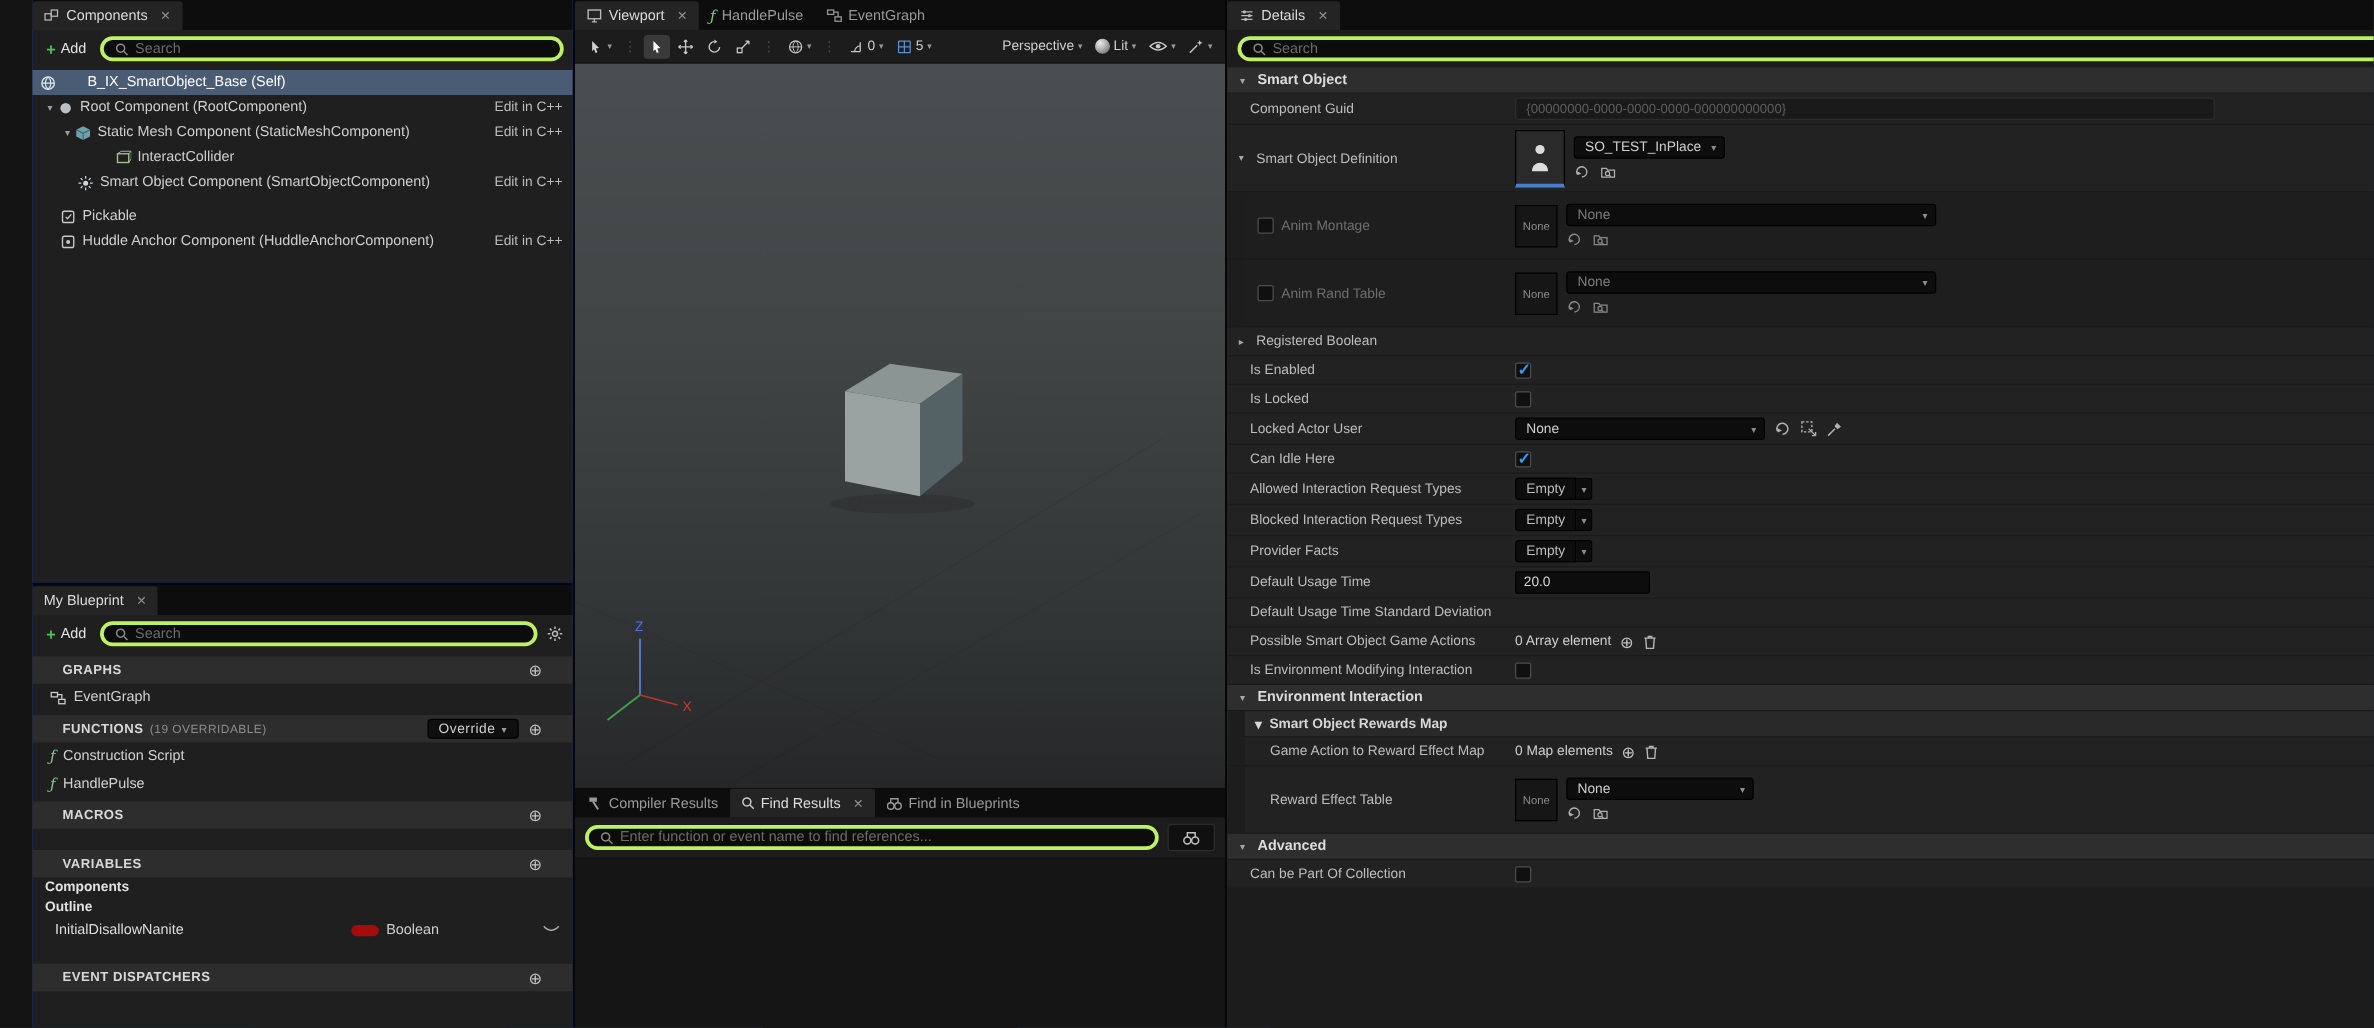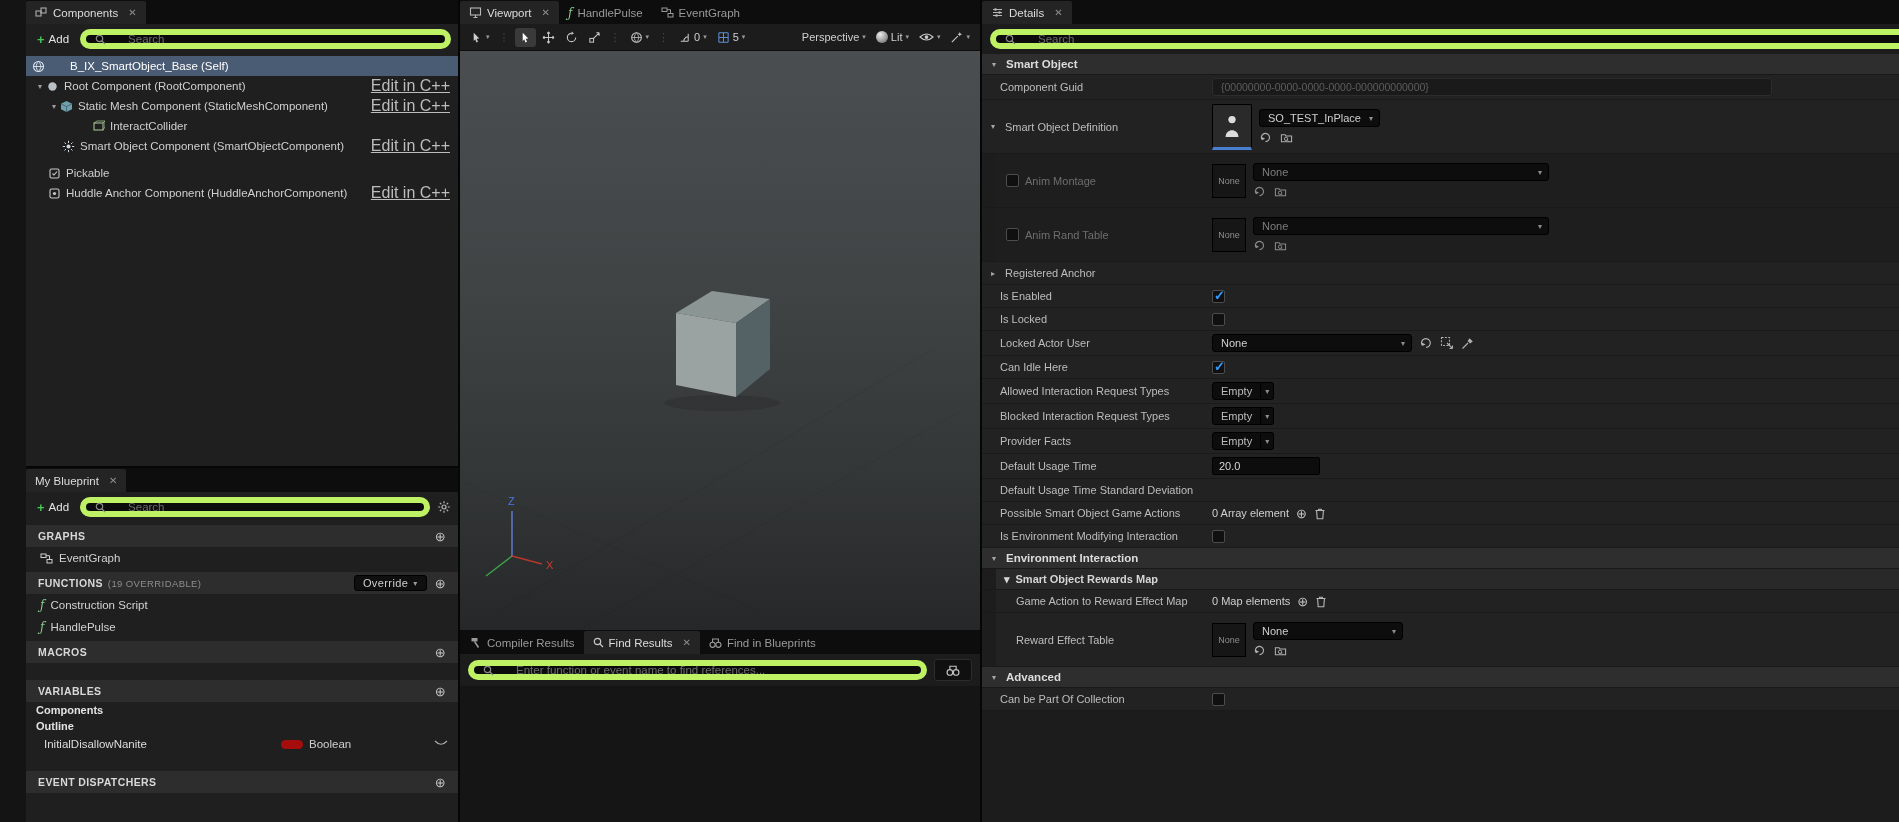--- a/index.html
+++ b/index.html
@@ -17,38 +17,38 @@
   .tab.active{background:#242424;color:#dcdcdc;border-radius:2px 2px 0 0;}
   .tab-close{color:#8f8f8f;font-size:10px;margin-left:5px;}
   .tabicon{display:flex;align-items:center;}
   .fnglyph{color:#86c78c;font-style:italic;font-size:12px;font-family:"DejaVu Serif",serif;}
 
   
   .panel{background:#1f1f1f;flex:1;display:flex;flex-direction:column;min-height:0;}
   .toolrow{display:flex;align-items:center;gap:7px;padding:5px 7px;flex-shrink:0;}
   .btn-add{display:flex;align-items:center;gap:4px;font-size:11.5px;color:#e3e3e3;padding:2px 4px;cursor:pointer;}
   .btn-add .plus{color:#49c455;font-weight:bold;font-size:13px;line-height:1;}
-  .searchbox{flex:1;display:flex;align-items:center;gap:22px;background:#0c0c0c;border:6px solid #bef264;border-radius:10px;height:20px;padding:0 9px;}
+  .searchbox{flex:1;display:flex;align-items:center;gap:5px;background:#0c0c0c;border:3px solid #bef264;border-radius:10px;height:20px;padding:0 9px;}
   .searchbox input{flex:1;background:transparent;border:none;outline:none;color:#cfcfcf;font-size:11.5px;font-family:"Liberation Sans",sans-serif;min-width:0;}
   .searchbox input::placeholder{color:#6c6c6c;}
   .icon-btn{display:flex;align-items:center;justify-content:center;cursor:pointer;}
 
   
   .tree{padding-top:2px;}
   .trow{display:flex;align-items:center;height:20px;font-size:11.5px;padding-right:8px;}
   .trow .tlabel{color:#cfcfcf;white-space:nowrap;}
   .trow.selected{background:#4a5b74;}
   .trow.selected .tlabel{color:#fff;}
-  .tlink{margin-left:auto;color:#bdbdbd;text-decoration:underline;font-size:16px;cursor:pointer;white-space:nowrap;text-align:center;}
+  .tlink{margin-left:auto;color:#bdbdbd;font-size:11px;cursor:pointer;white-space:nowrap;text-align:center;}
   .arrow{color:#9d9d9d;font-size:8px;width:12px;text-align:center;flex-shrink:0;}
   .ticon{display:flex;align-items:center;margin-right:5px;flex-shrink:0;}
   .tspacer{height:7px;}
 
   
-  .sechead{height:22px;background:#2d2d2d;display:flex;align-items:center;padding:0 12px;font-size:10.5px;font-weight:bold;color:#d8d8d8;letter-spacing:.4px;margin-top:3px;flex-shrink:0;}
+  .sechead{height:22px;background:#2d2d2d;display:flex;align-items:center;padding:0 24px;font-size:10.5px;font-weight:bold;color:#d8d8d8;letter-spacing:.4px;margin-top:3px;flex-shrink:0;}
   .plusc{margin-left:auto;color:#c2c2c2;font-size:13px;font-weight:normal;cursor:pointer;}
   .subnote{color:#8d8d8d;font-size:9.5px;font-weight:normal;margin-left:5px;}
   .override-btn{margin-left:auto;display:flex;align-items:center;gap:5px;background:#0f0f0f;border:1px solid #000;border-radius:3px;padding:1px 8px;font-size:11px;font-weight:normal;color:#cfcfcf;cursor:pointer;}
   .override-btn .caret{font-size:8px;color:#9a9a9a;}
   .item{height:22px;display:flex;align-items:center;gap:6px;padding-left:14px;font-size:11.5px;color:#d2d2d2;cursor:pointer;flex-shrink:0;}
   .grouplbl{height:16px;display:flex;align-items:center;padding-left:10px;font-size:11px;font-weight:bold;color:#e2e2e2;flex-shrink:0;}
   .varrow{height:20px;display:flex;align-items:center;padding:0 10px 0 18px;font-size:11.5px;color:#ddd;flex-shrink:0;}
   .varname{width:237px;flex-shrink:0;}
   .vartype{display:flex;align-items:center;gap:6px;color:#cfcfcf;}
   .typepill{width:22px;height:9px;border-radius:5px;background:#a50d0d;}
@@ -651,21 +651,21 @@
                   </svg>
               </span>
             </div>
           </div>
         </div>
       </div>
 
       <div class="drow">
         <div class="dname witharrow">
           <span class="harrow">▸</span>
-          <span>Registered Anchor</span>
+          <span>Registered Boolean</span>
         </div>
         <div class="dval"></div>
       </div>
 
       <div class="drow">
         <div class="dname">Is Enabled</div>
         <div class="dval">
           <span class="checkbox on"></span>
         </div>
       </div>

